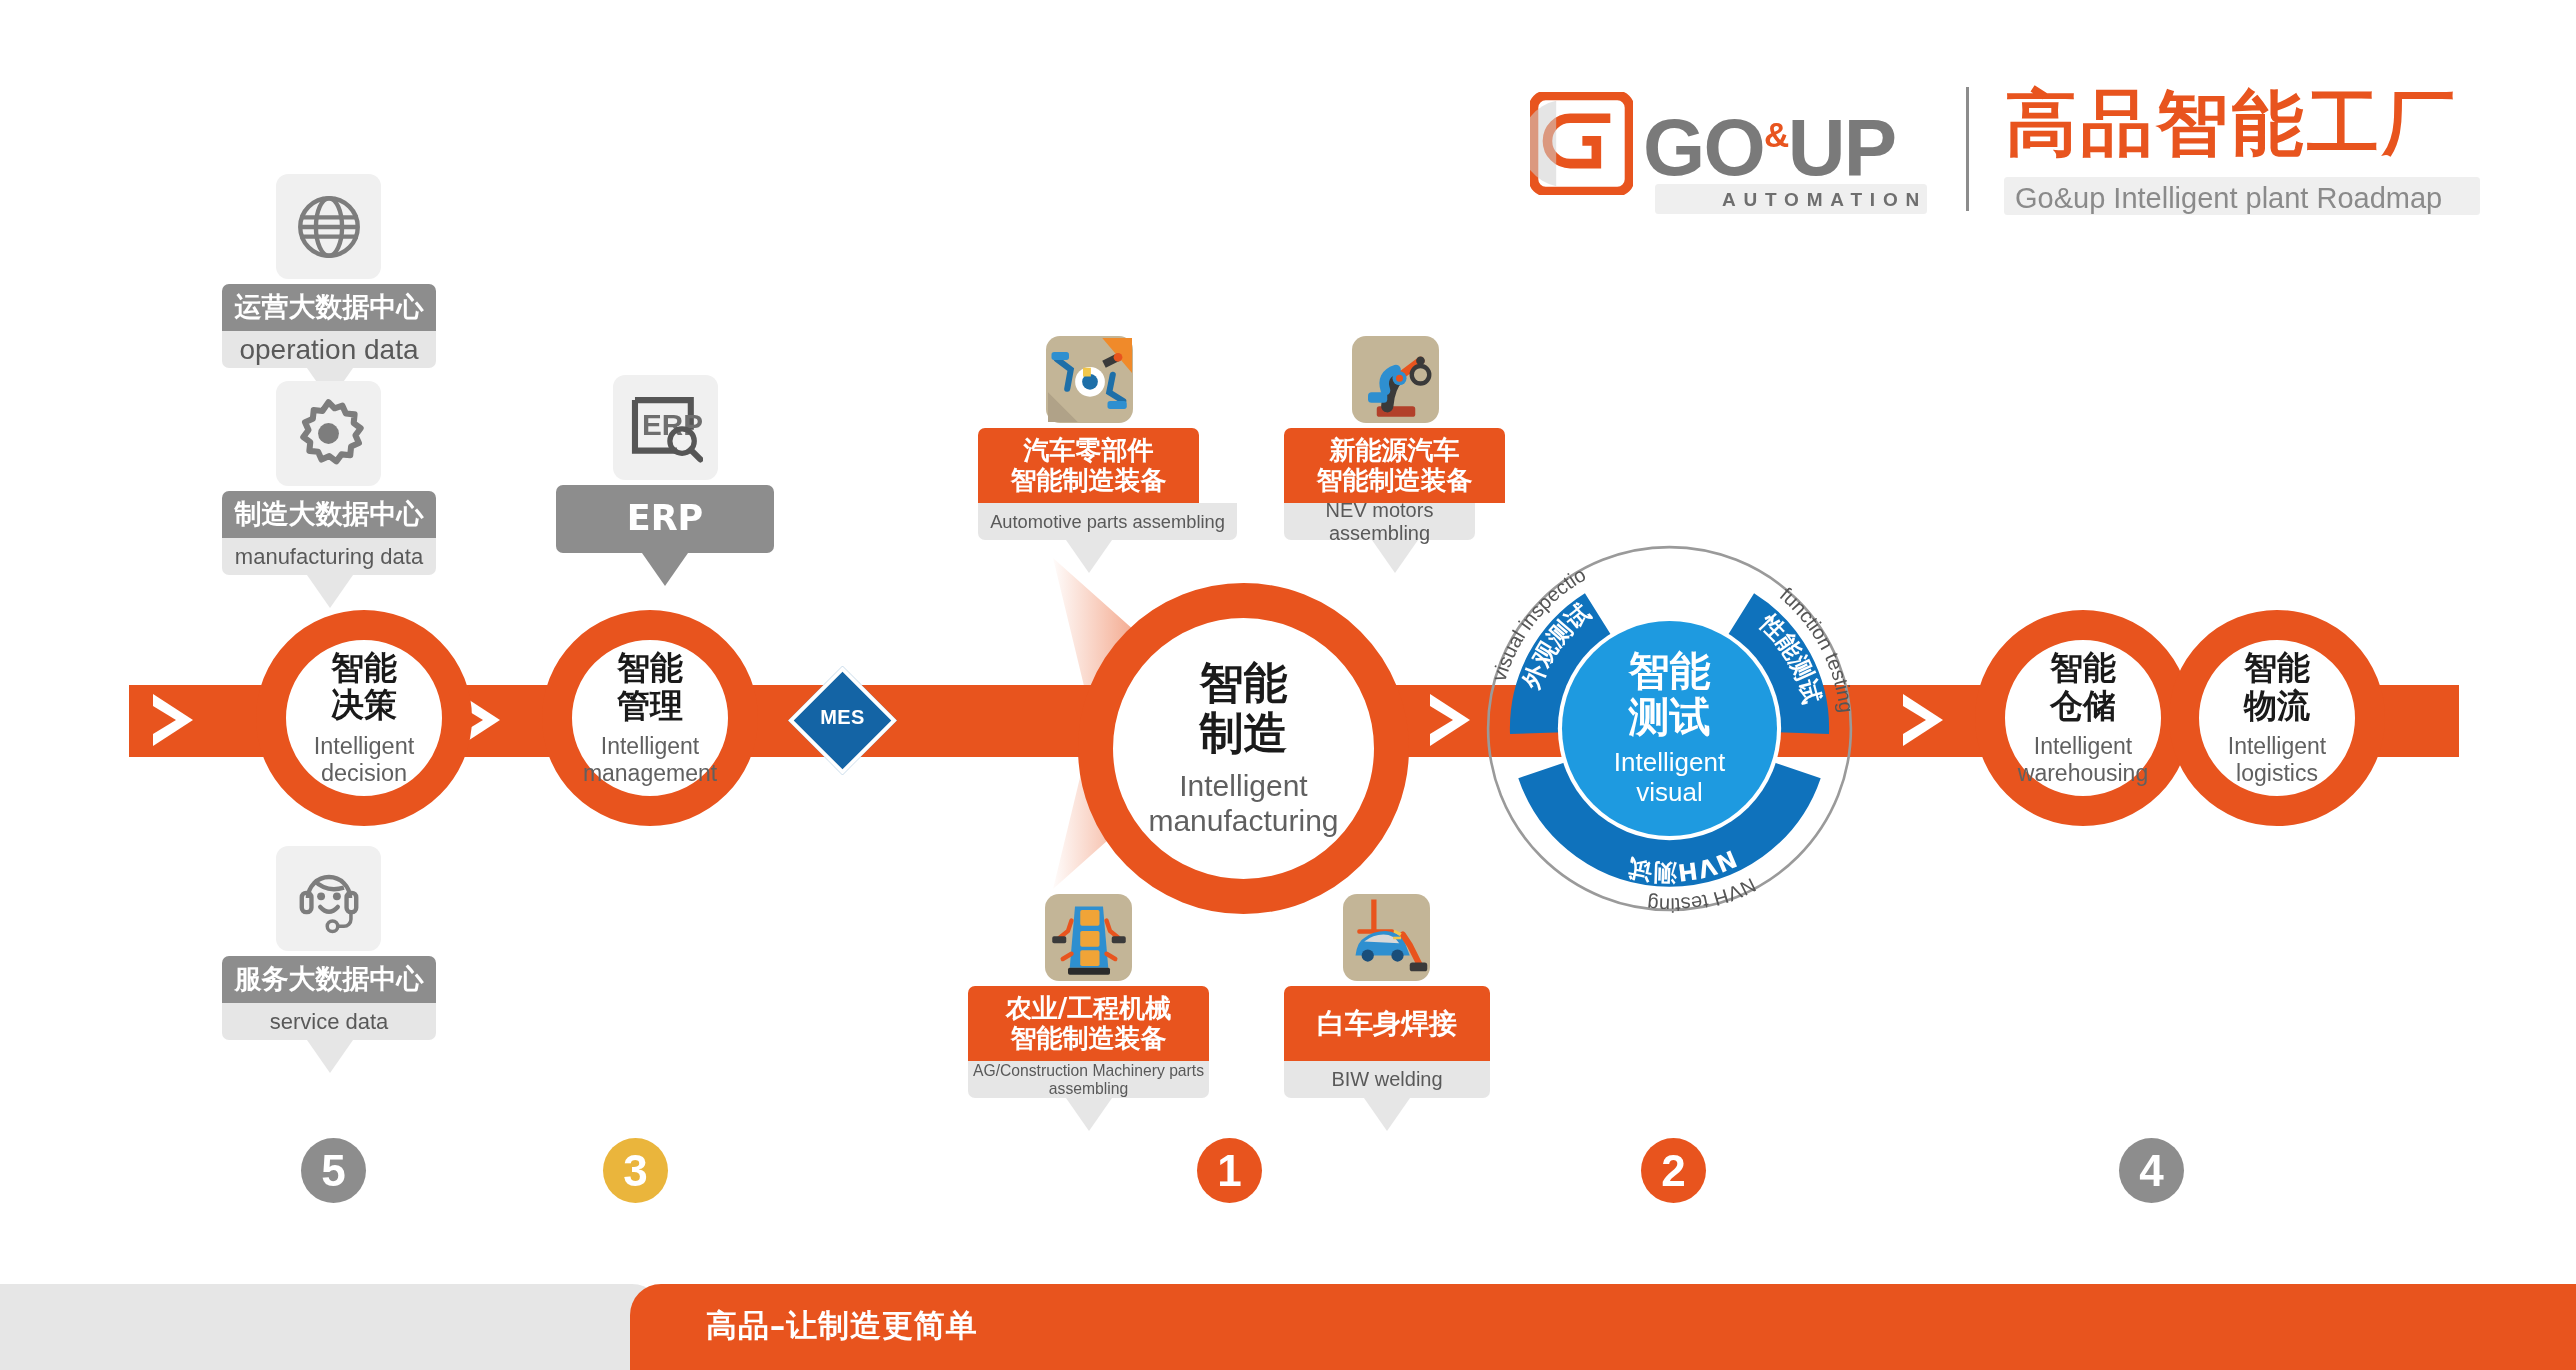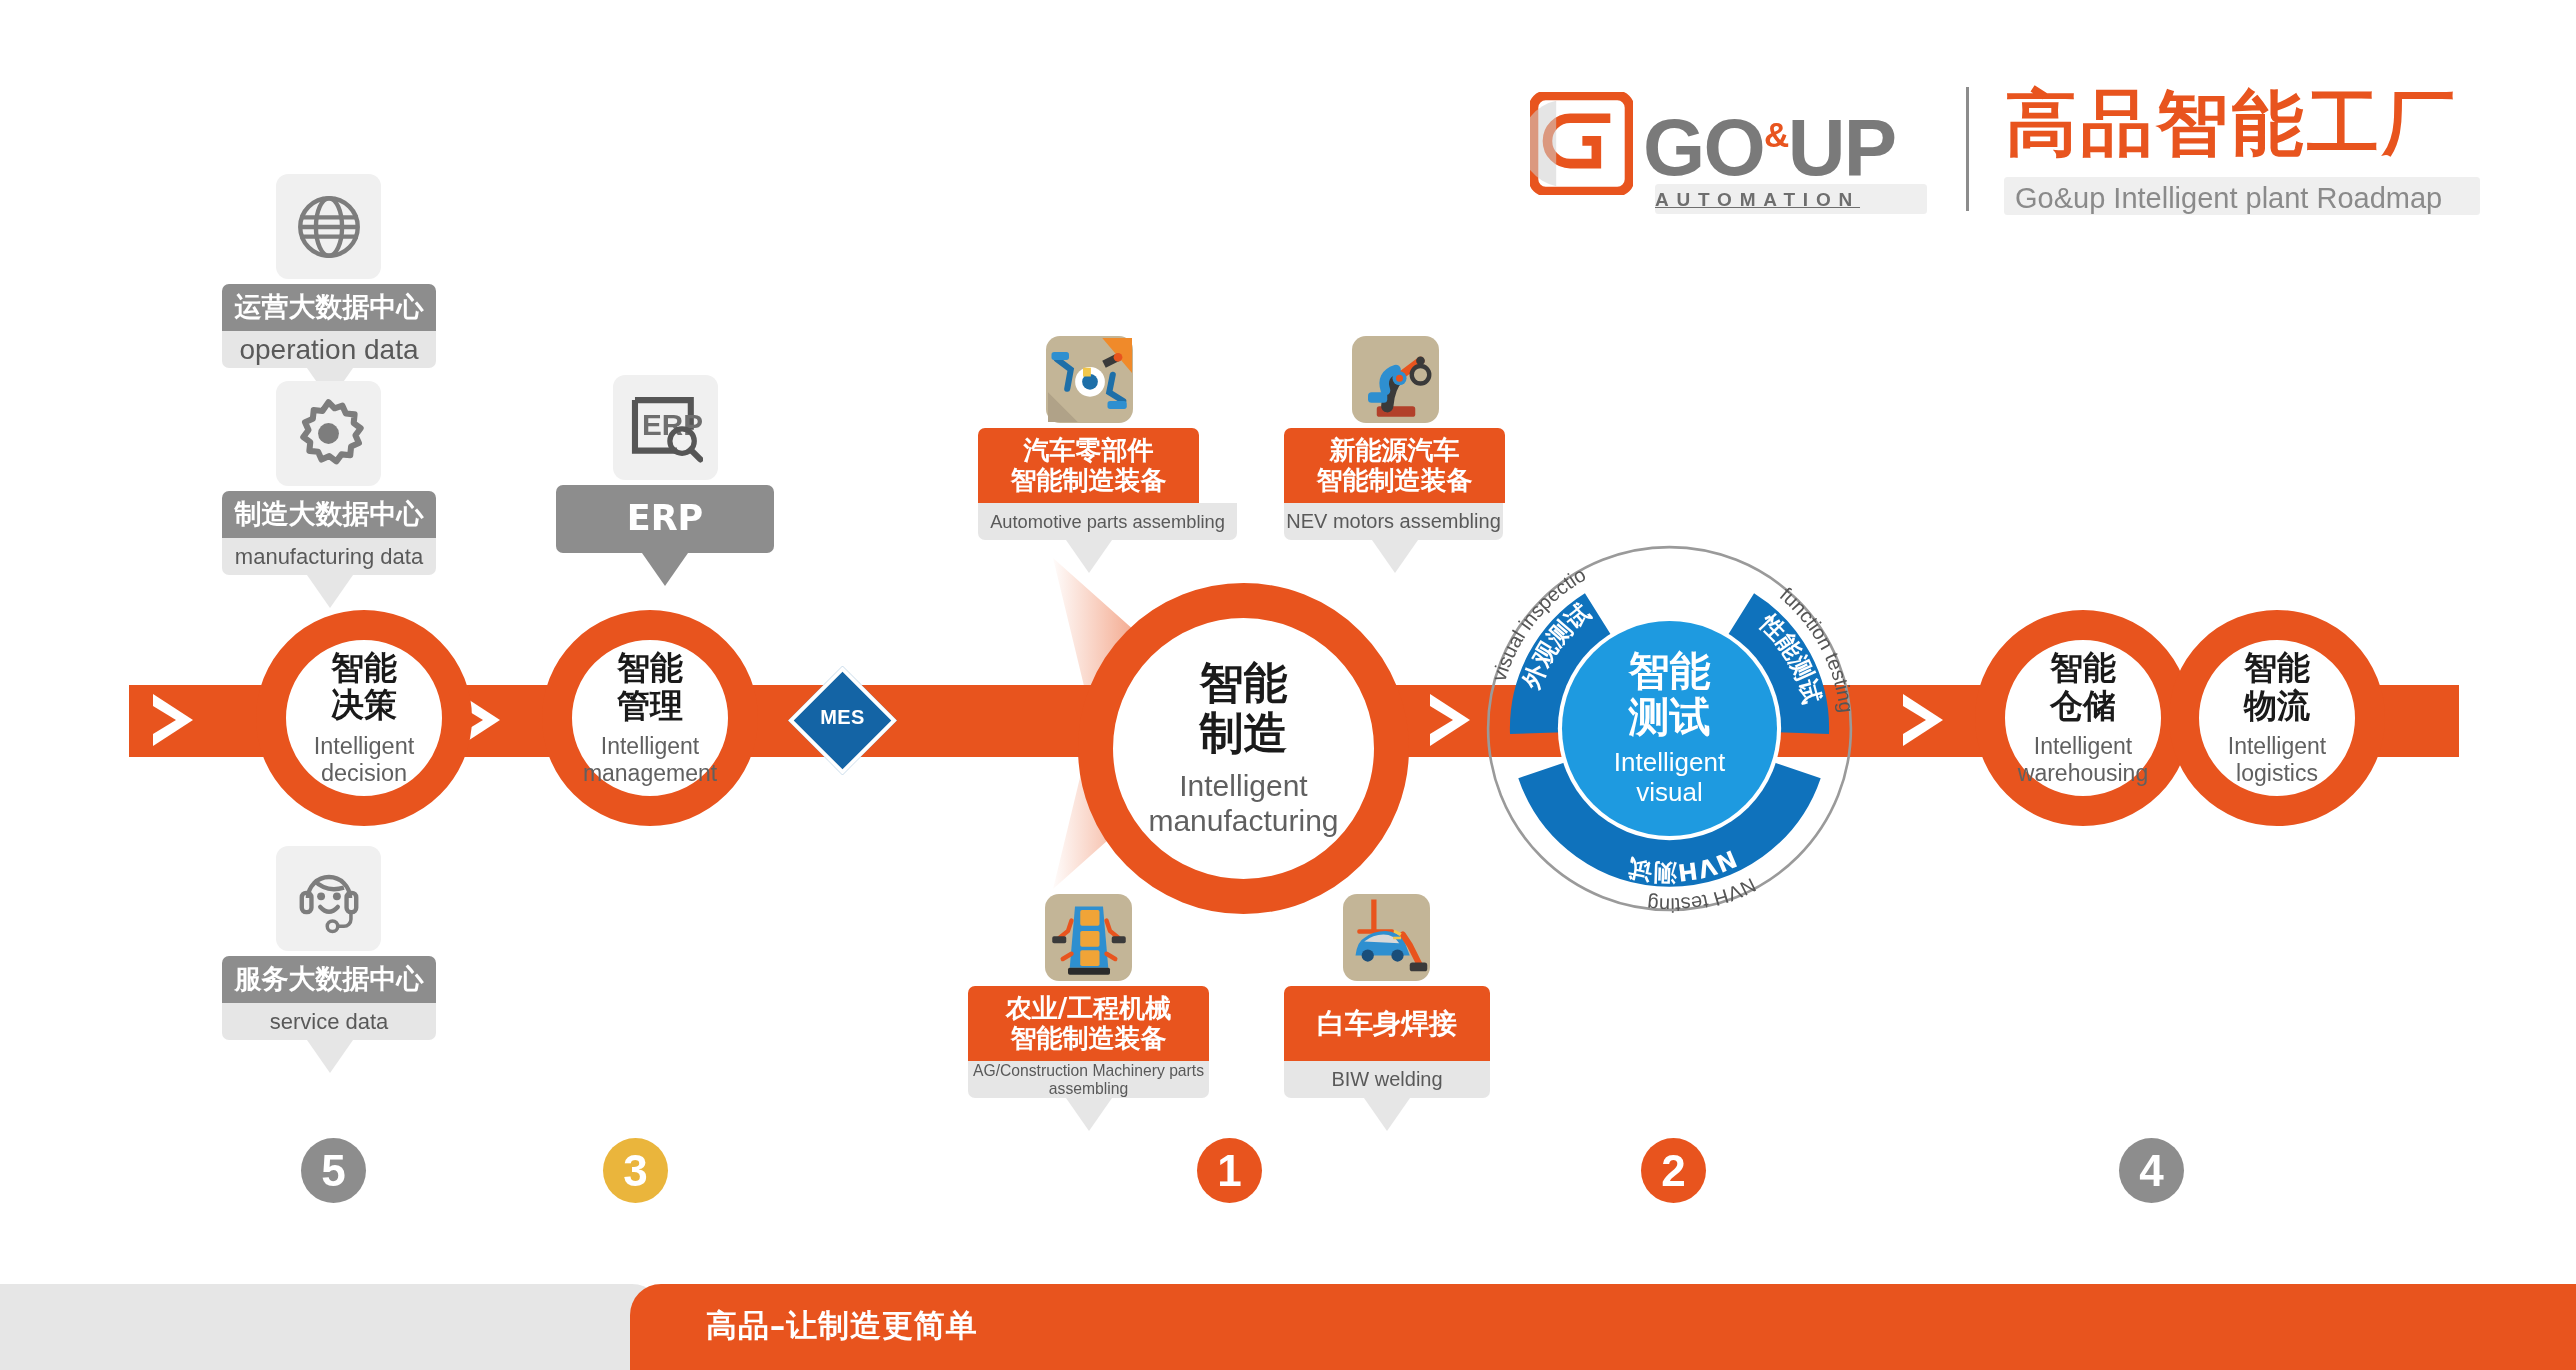--- a/index.html
+++ b/index.html
@@ -12,22 +12,22 @@
   .abs{position:absolute;}
 
   
   #header{left:1530px;top:83px;width:951px;height:135px;}
   .logo-mark{position:absolute;left:0;top:8.7px;width:103px;height:103px;}
   .goup-word{position:absolute;left:113px;top:12.2px;font-size:80px;font-weight:bold;
       letter-spacing:-1.7px;color:#7a7a7a;line-height:80px;font-family:"Liberation Sans",sans-serif;}
   .goup-amp{color:#e8541e;font-size:35px;vertical-align:super;}
   .automation{position:absolute;left:125px;top:101px;width:272px;height:30px;
       background:#efefef;border-radius:3.5px;}
-  .automation span{position:absolute;left:0;top:5.2px;width:272px;text-align:left;
-      font-size:19px;letter-spacing:7.8px;color:#6e6e6e;font-weight:600;text-decoration:underline;}
+  .automation span{position:absolute;left:0;top:5.2px;width:272px;text-align:right;
+      font-size:19px;letter-spacing:7.8px;color:#6e6e6e;font-weight:600;}
   .divider{position:absolute;left:436px;top:3.5px;width:2.6px;height:124px;background:#8c8c8c;}
   .cn-title{position:absolute;left:475px;top:0px;font-size:72px;font-weight:bold;color:#e8541e;
       letter-spacing:3.5px;line-height:80px;
       font-family:"DejaVu Sans","Liberation Sans",sans-serif;}
   .en-title-bg{position:absolute;left:474px;top:94px;width:476px;height:38px;background:#efefef;border-radius:3.5px;}
   .en-title{position:absolute;left:485px;top:99px;font-size:29px;color:#8a8a8a;white-space:nowrap;text-align:center;}
 
   
   #flowbar{left:129px;top:685px;width:2330px;height:72px;background:#e8541e;}
   .chev{position:absolute;width:0;height:0;border-top:26px solid transparent;
@@ -288,21 +288,21 @@
         <circle cx="52" cy="46" r="8" fill="#2e8fd0"></circle>
         <circle cx="52" cy="46" r="4" fill="#e8541e"></circle>
         <circle cx="76" cy="26" r="5" fill="#3a3a3a"></circle>
         <circle cx="76" cy="42" r="10" fill="none" stroke="#3a3a3a" stroke-width="5"></circle>
       </svg>
     </div>
     <div class="band" style="top:92px;width:221px;height:75px;font-size:26px;flex-direction:column;">
       <span>新能源汽车</span>
       <span>智能制造装备</span>
     </div>
-    <div class="sub" style="top:167px;width:219px;height:37px;font-size:20px;">NEV motors assembling</div>
+    <div class="sub" style="top:167px;width:191px;height:37px;font-size:20px;">NEV motors assembling</div>
     <div class="tail" style="left:88px;top:204px;"></div>
   </div>
 
   <div class="card orange abs" style="left:968px;top:894px;width:241px;height:235px;">
     <div class="iconbox" style="left:77px;top:0;width:87px;height:87px;background:#c3b597;border-radius:14px;">
       <svg width="84" height="84" viewBox="0 0 96 96">
         <rect width="96" height="96" rx="16" fill="#c3b597"></rect>
         <path d="M32 12 h32 l6 70 h-44 Z" fill="#2e8fd0"></path>
         <rect x="38" y="16" width="22" height="18" rx="2" fill="#f0a437"></rect>
         <rect x="38" y="40" width="22" height="18" rx="2" fill="#f0a437"></rect>

